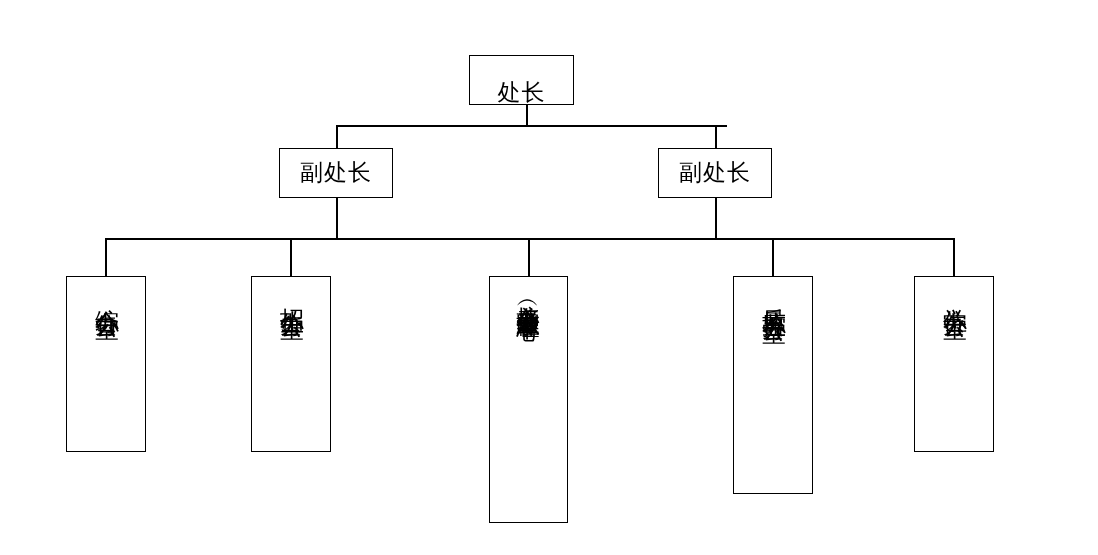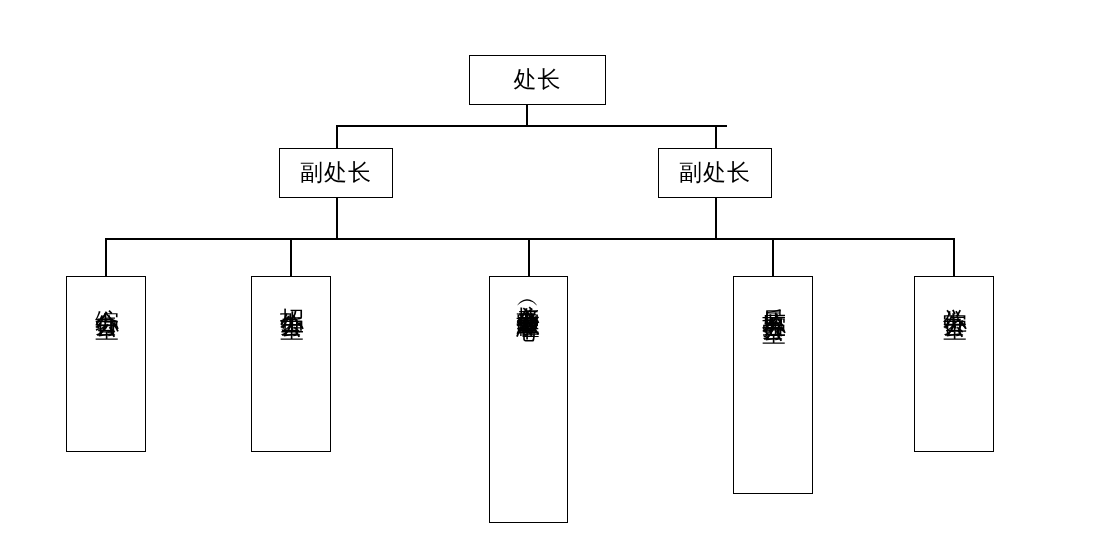--- a/index.html
+++ b/index.html
@@ -79,21 +79,21 @@
     background: #000000;
   }
   .conn.v { width: 1.5px; }
   .conn.h { height: 1.5px; }
 </style>
 </head>
 <body>
 
 <div id="org-chart">
 
-  <div class="node horizontal" style="left:469px; top:55px; width:137px; height:50px;">
+  <div class="node horizontal" style="left:469px; top:55px; width:105px; height:50px;align-items:flex-end;">
     <span class="node-label">处长</span>
   </div>
 
   <div class="conn v" style="left:526px; top:105px; width:1.5px; height:21px;"></div>
 
   <div class="conn h" style="left:336px; top:125px; width:391px; height:1.5px;"></div>
 
   <div class="conn v" style="left:336px; top:125px; width:1.5px; height:23px;"></div>
   <div class="conn v" style="left:715px; top:125px; width:1.5px; height:23px;"></div>
 

